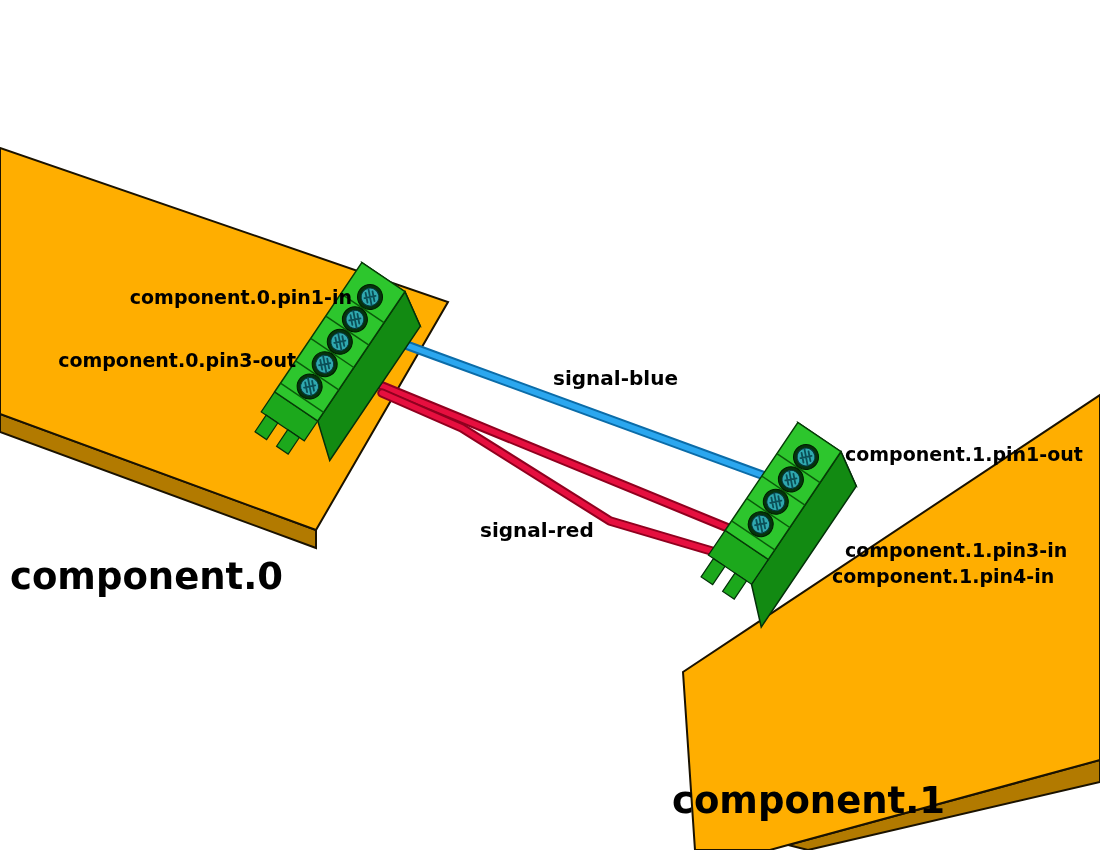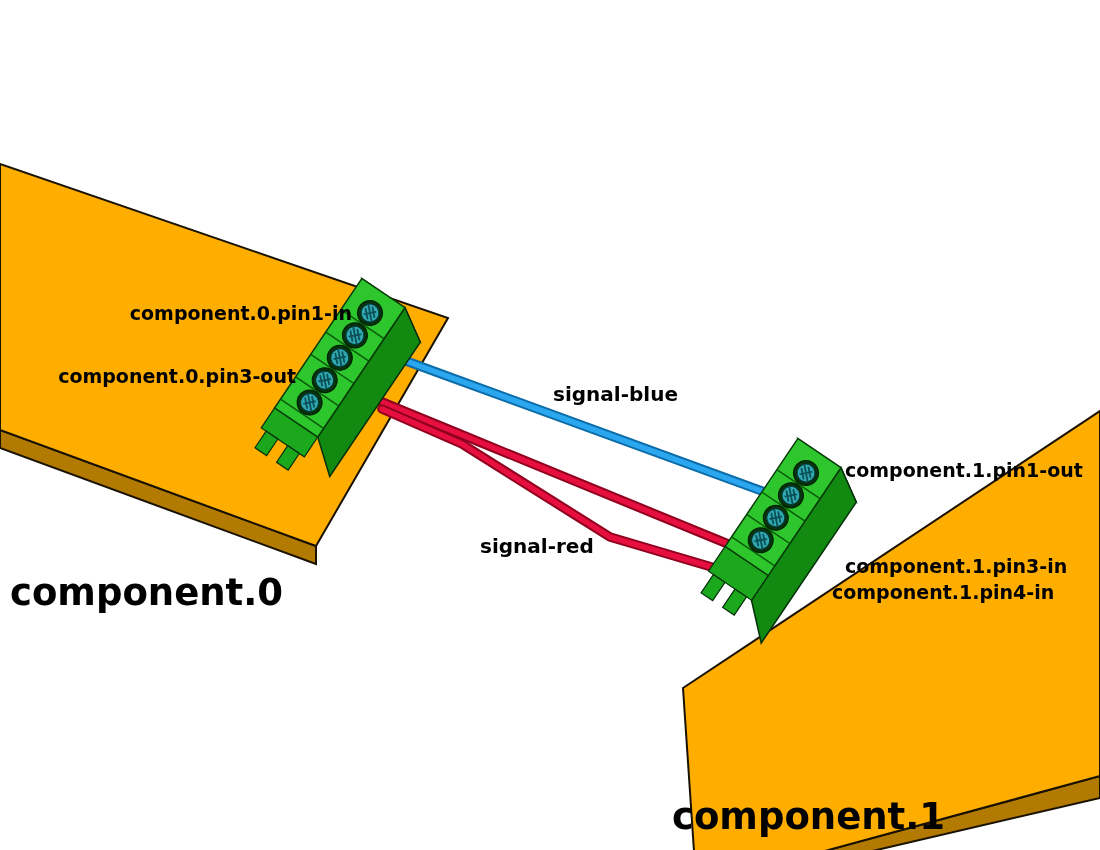--- a/index.html
+++ b/index.html
@@ -4,21 +4,21 @@
 <style>
   html, body {
     margin: 0;
     padding: 0;
     width: 1100px;
     height: 850px;
     background: #ffffff;
     overflow: hidden;
     font-family: "DejaVu Sans", sans-serif;
   }
-  .stage { width: 1100px; height: 672px; position: relative; margin-top: 16px; }
+  .stage { width: 1100px; height: 672px; position: relative; }
 
   
   .board-top  { fill: var(--board-top, #FFAE00); stroke: #1a1200; stroke-width: 2; }
   .board-side { fill: var(--board-side, #B27A00); stroke: #1a1200; stroke-width: 2; }
 
   
   .conn-front   { fill: var(--connector-front, #2DC62D); stroke: #063b06; stroke-width: 1.5; }
   .conn-side    { fill: var(--connector-side, #128A12); stroke: #04300a; stroke-width: 1.5; }
   .conn-top     { fill: var(--connector-top, #52DE52); stroke: #04300a; stroke-width: 1.2; }
   .conn-base    { fill: var(--connector-base, #1CA81C); stroke: #04300a; stroke-width: 1.2; }

